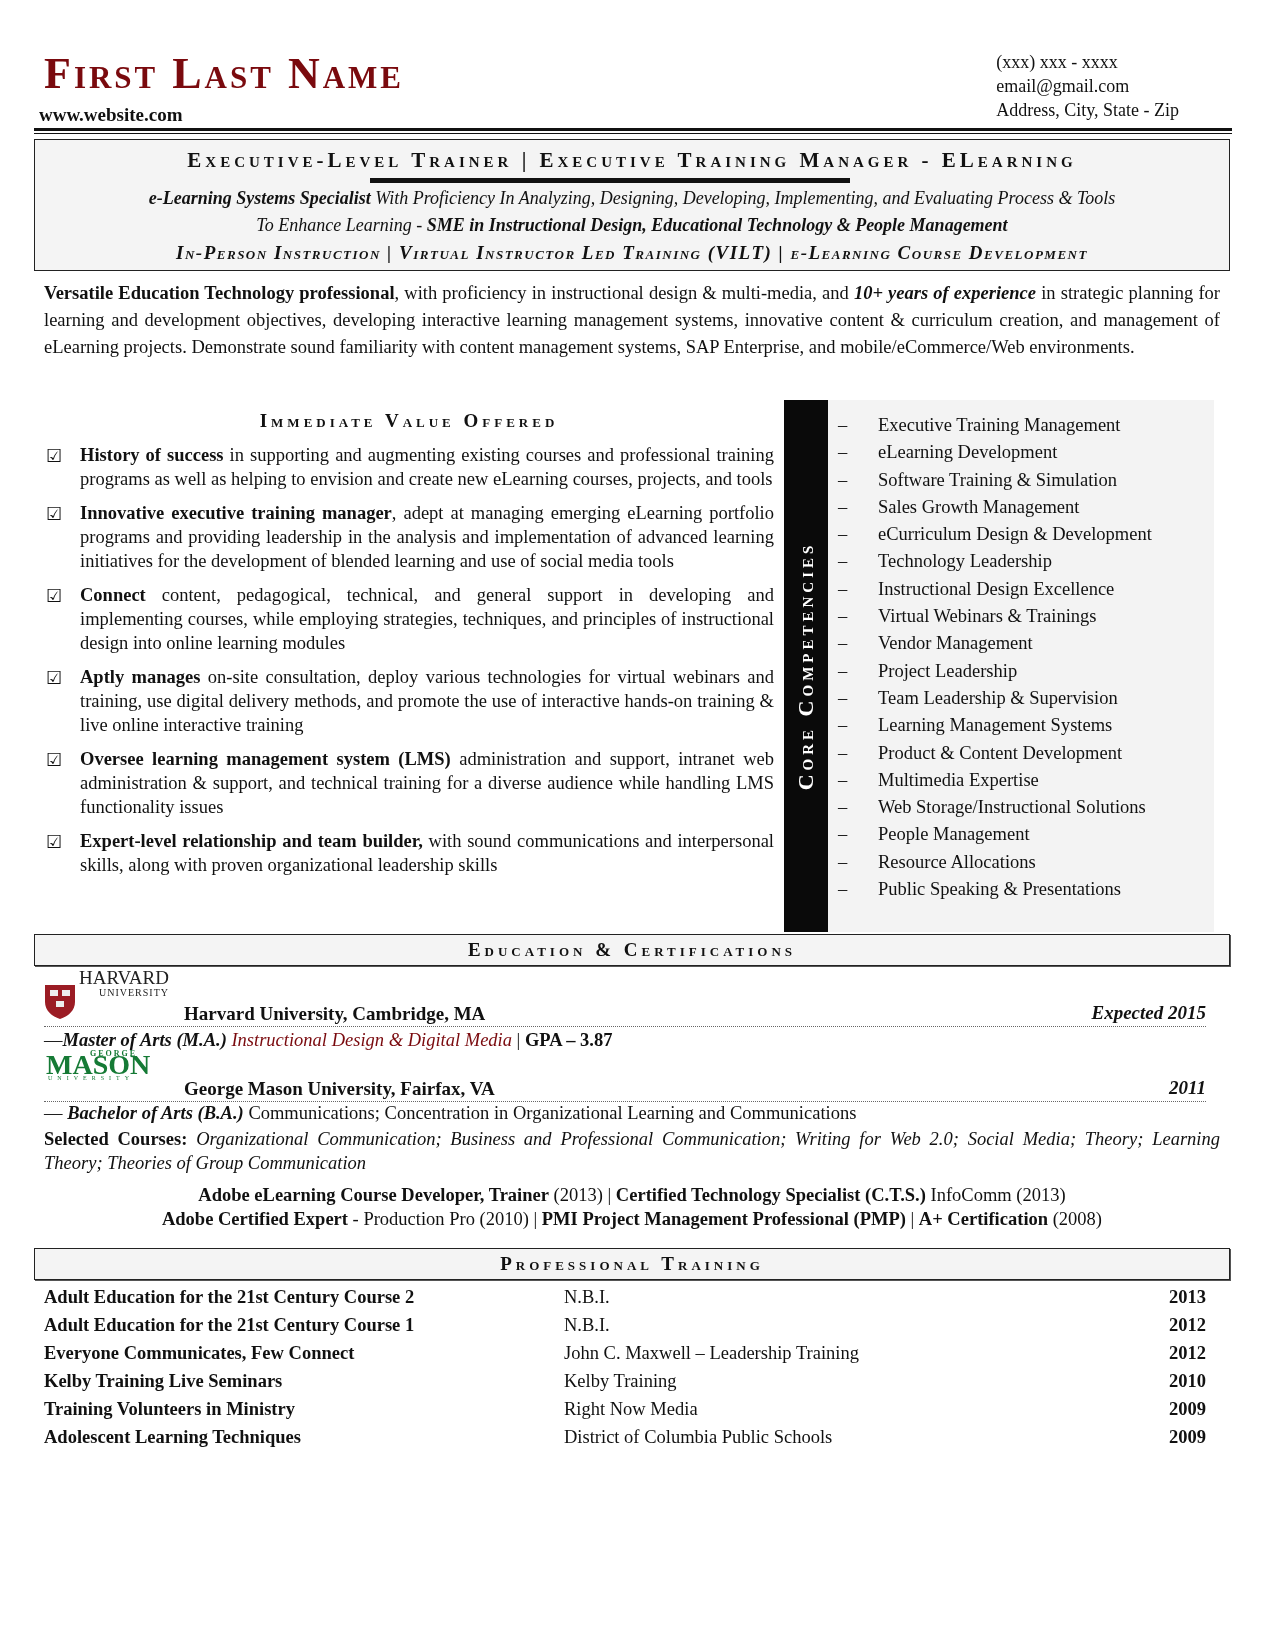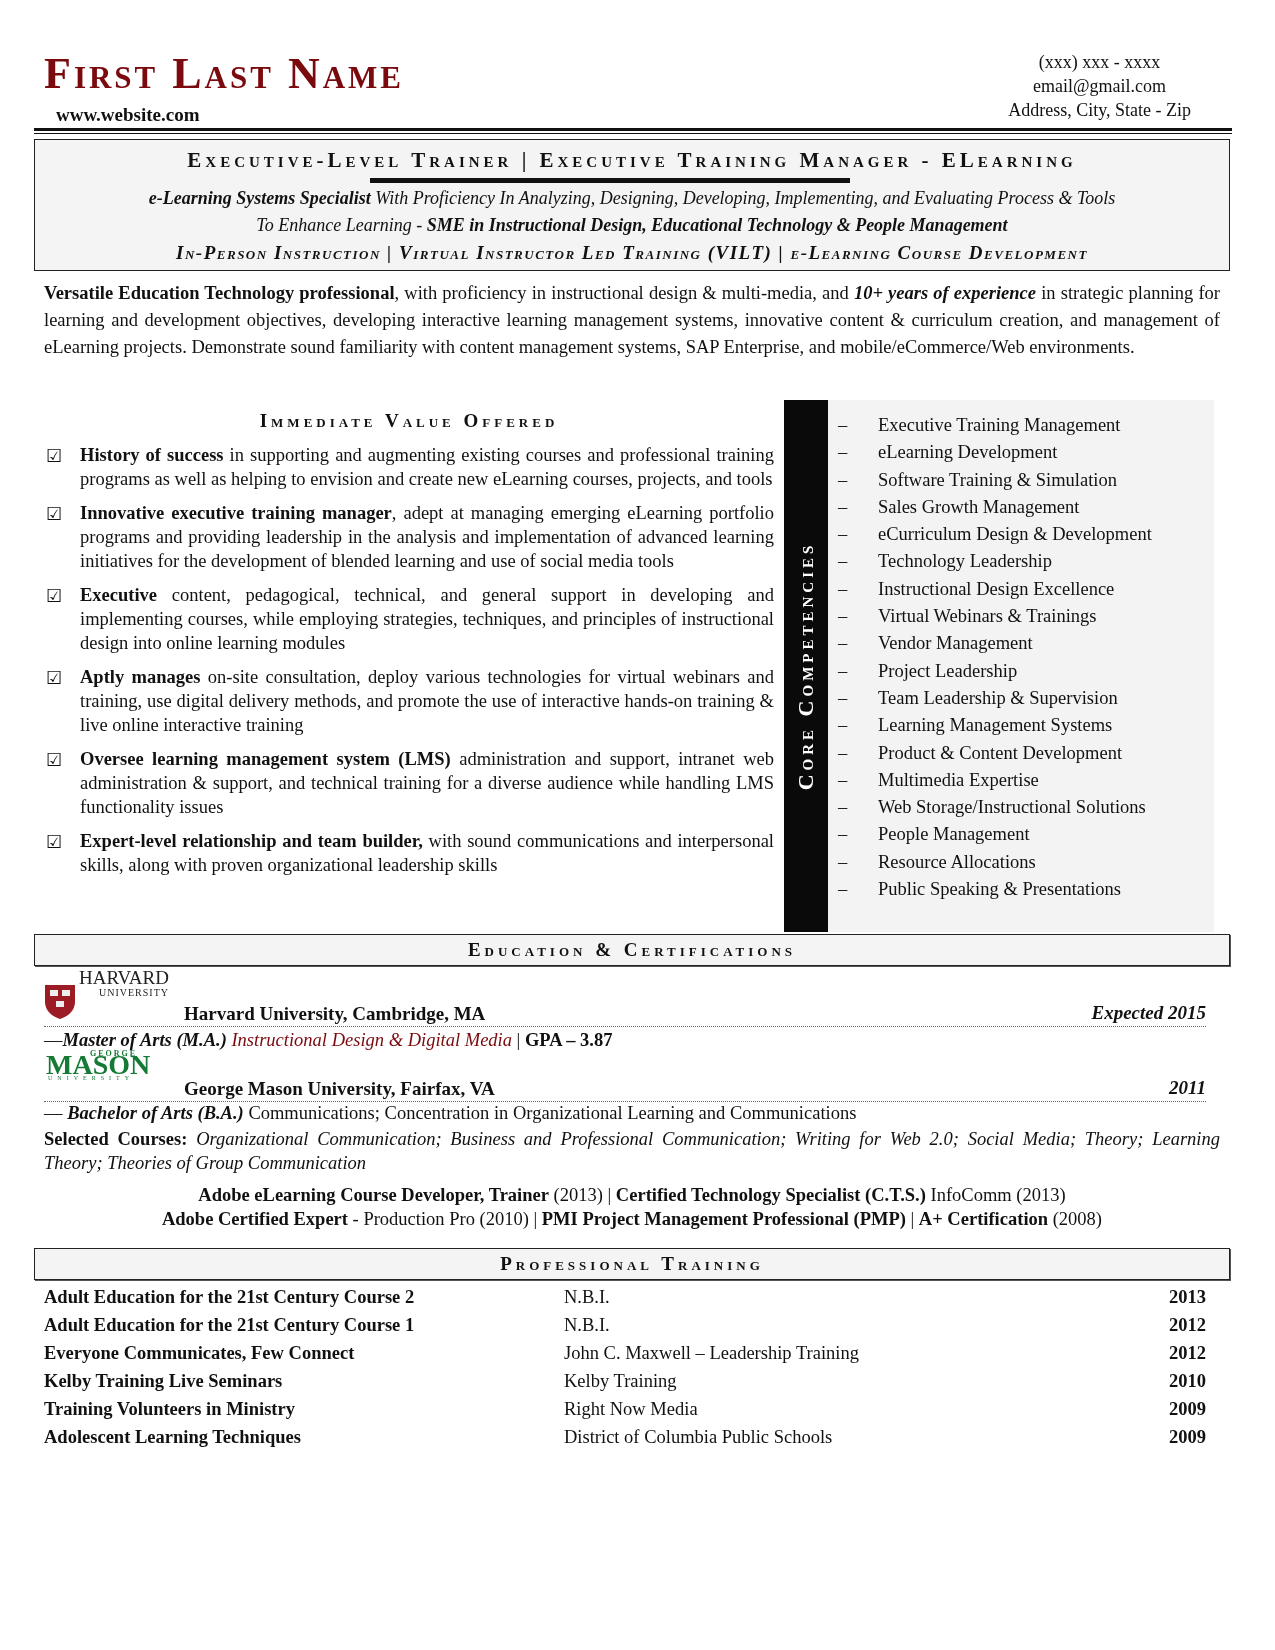--- a/index.html
+++ b/index.html
@@ -1,20 +1,20 @@
 <!DOCTYPE html>
 <html><head>
 <meta charset="utf-8">
 <style>
   html,body{margin:0;padding:0;background:#fff;}
   body{width:1275px;height:1650px;position:relative;overflow:hidden;font-family:"Liberation Serif","DejaVu Serif",serif;color:#111;}
   .abs{position:absolute;}
   #name{left:44px;top:52px;font-size:44px;font-weight:bold;color:#7a0a0e;letter-spacing:3px;font-variant:small-caps;line-height:1;}
-  #website{left:56px;top:104px;font-size:19px;font-weight:bold;}
-  #contact{right:84px;top:50px;text-align:center;font-size:18px;line-height:24px;}
+  #website{left:39px;top:104px;font-size:19px;font-weight:bold;}
+  #contact{right:96px;top:50px;text-align:left;font-size:18px;line-height:24px;}
   #rule1{left:34px;top:128px;width:1198px;height:3px;background:#111;}
   #rule1b{left:34px;top:133px;width:1198px;height:1px;background:#111;}
   #headline-box{left:34px;top:139px;width:1196px;height:132px;border:1.5px solid #222;background:#f4f4f4;box-sizing:border-box;}
   #title{left:0;top:8px;width:100%;text-align:center;font-size:21px;font-weight:bold;letter-spacing:4px;font-variant:small-caps;}
   #title-bar{left:335px;top:38px;width:480px;height:5px;background:#111;}
   #tagline1{left:0;top:48px;width:100%;text-align:center;font-size:18px;font-style:italic;}
   #tagline2{left:0;top:75px;width:100%;text-align:center;font-size:18px;font-style:italic;}
   #specialties{left:0;top:102px;width:100%;text-align:center;font-size:19px;font-weight:bold;font-style:italic;font-variant:small-caps;letter-spacing:1.5px;}
   #summary{left:44px;top:280px;width:1176px;font-size:18.5px;line-height:27px;text-align:justify;}
   #iv-title{left:44px;top:410px;width:730px;text-align:center;font-size:19px;font-weight:bold;letter-spacing:4px;font-variant:small-caps;}
@@ -75,21 +75,21 @@
   <div class="abs" id="tagline2"><span>To Enhance Learning - </span><b>SME in Instructional Design, Educational Technology &amp; People Management</b></div>
   <div class="abs" id="specialties">In-Person Instruction | Virtual Instructor Led Training (VILT) | e-Learning Course Development</div>
 </div>
 
 <div class="abs" id="summary"><b>Versatile Education Technology professional</b><span>, with proficiency in instructional design &amp; multi-media, and </span><b><i>10+ years of experience</i></b><span> in strategic planning for learning and development objectives, developing interactive learning management systems, innovative content &amp; curriculum creation, and management of eLearning projects. Demonstrate sound familiarity with content management systems, SAP Enterprise, and mobile/eCommerce/Web environments.</span></div>
 
 <div class="abs" id="iv-title">Immediate Value Offered</div>
 <div class="abs" id="bullets">
   <div class="bullet"><span class="chk">☑</span><b>History of success</b><span> in supporting and augmenting existing courses and professional training programs as well as helping to envision and create new eLearning courses, projects, and tools</span></div>
   <div class="bullet"><span class="chk">☑</span><b>Innovative executive training manager</b><span>, adept at managing emerging eLearning portfolio programs and providing leadership in the analysis and implementation of advanced learning initiatives for the development of blended learning and use of social media tools</span></div>
-  <div class="bullet"><span class="chk">☑</span><b>Executive</b><span> content, pedagogical, technical, and general support in developing and implementing courses, while employing strategies, techniques, and principles of instructional design into online learning modules</span></div>
+  <div class="bullet"><span class="chk">☑</span><b>Connect</b><span> content, pedagogical, technical, and general support in developing and implementing courses, while employing strategies, techniques, and principles of instructional design into online learning modules</span></div>
   <div class="bullet"><span class="chk">☑</span><b>Aptly manages</b><span> on-site consultation, deploy various technologies for virtual webinars and training, use digital delivery methods, and promote the use of interactive hands-on training &amp; live online interactive training</span></div>
   <div class="bullet"><span class="chk">☑</span><b>Oversee learning management system (LMS)</b><span> administration and support, intranet web administration &amp; support, and technical training for a diverse audience while handling LMS functionality issues</span></div>
   <div class="bullet"><span class="chk">☑</span><b>Expert-level relationship and team builder,</b><span> with sound communications and interpersonal skills, along with proven organizational leadership skills</span></div>
 </div>
 
 <div class="abs" id="core-band">
   <div class="abs" id="core-label">
       <span>Core Competencies</span>
     </div>
 </div>

